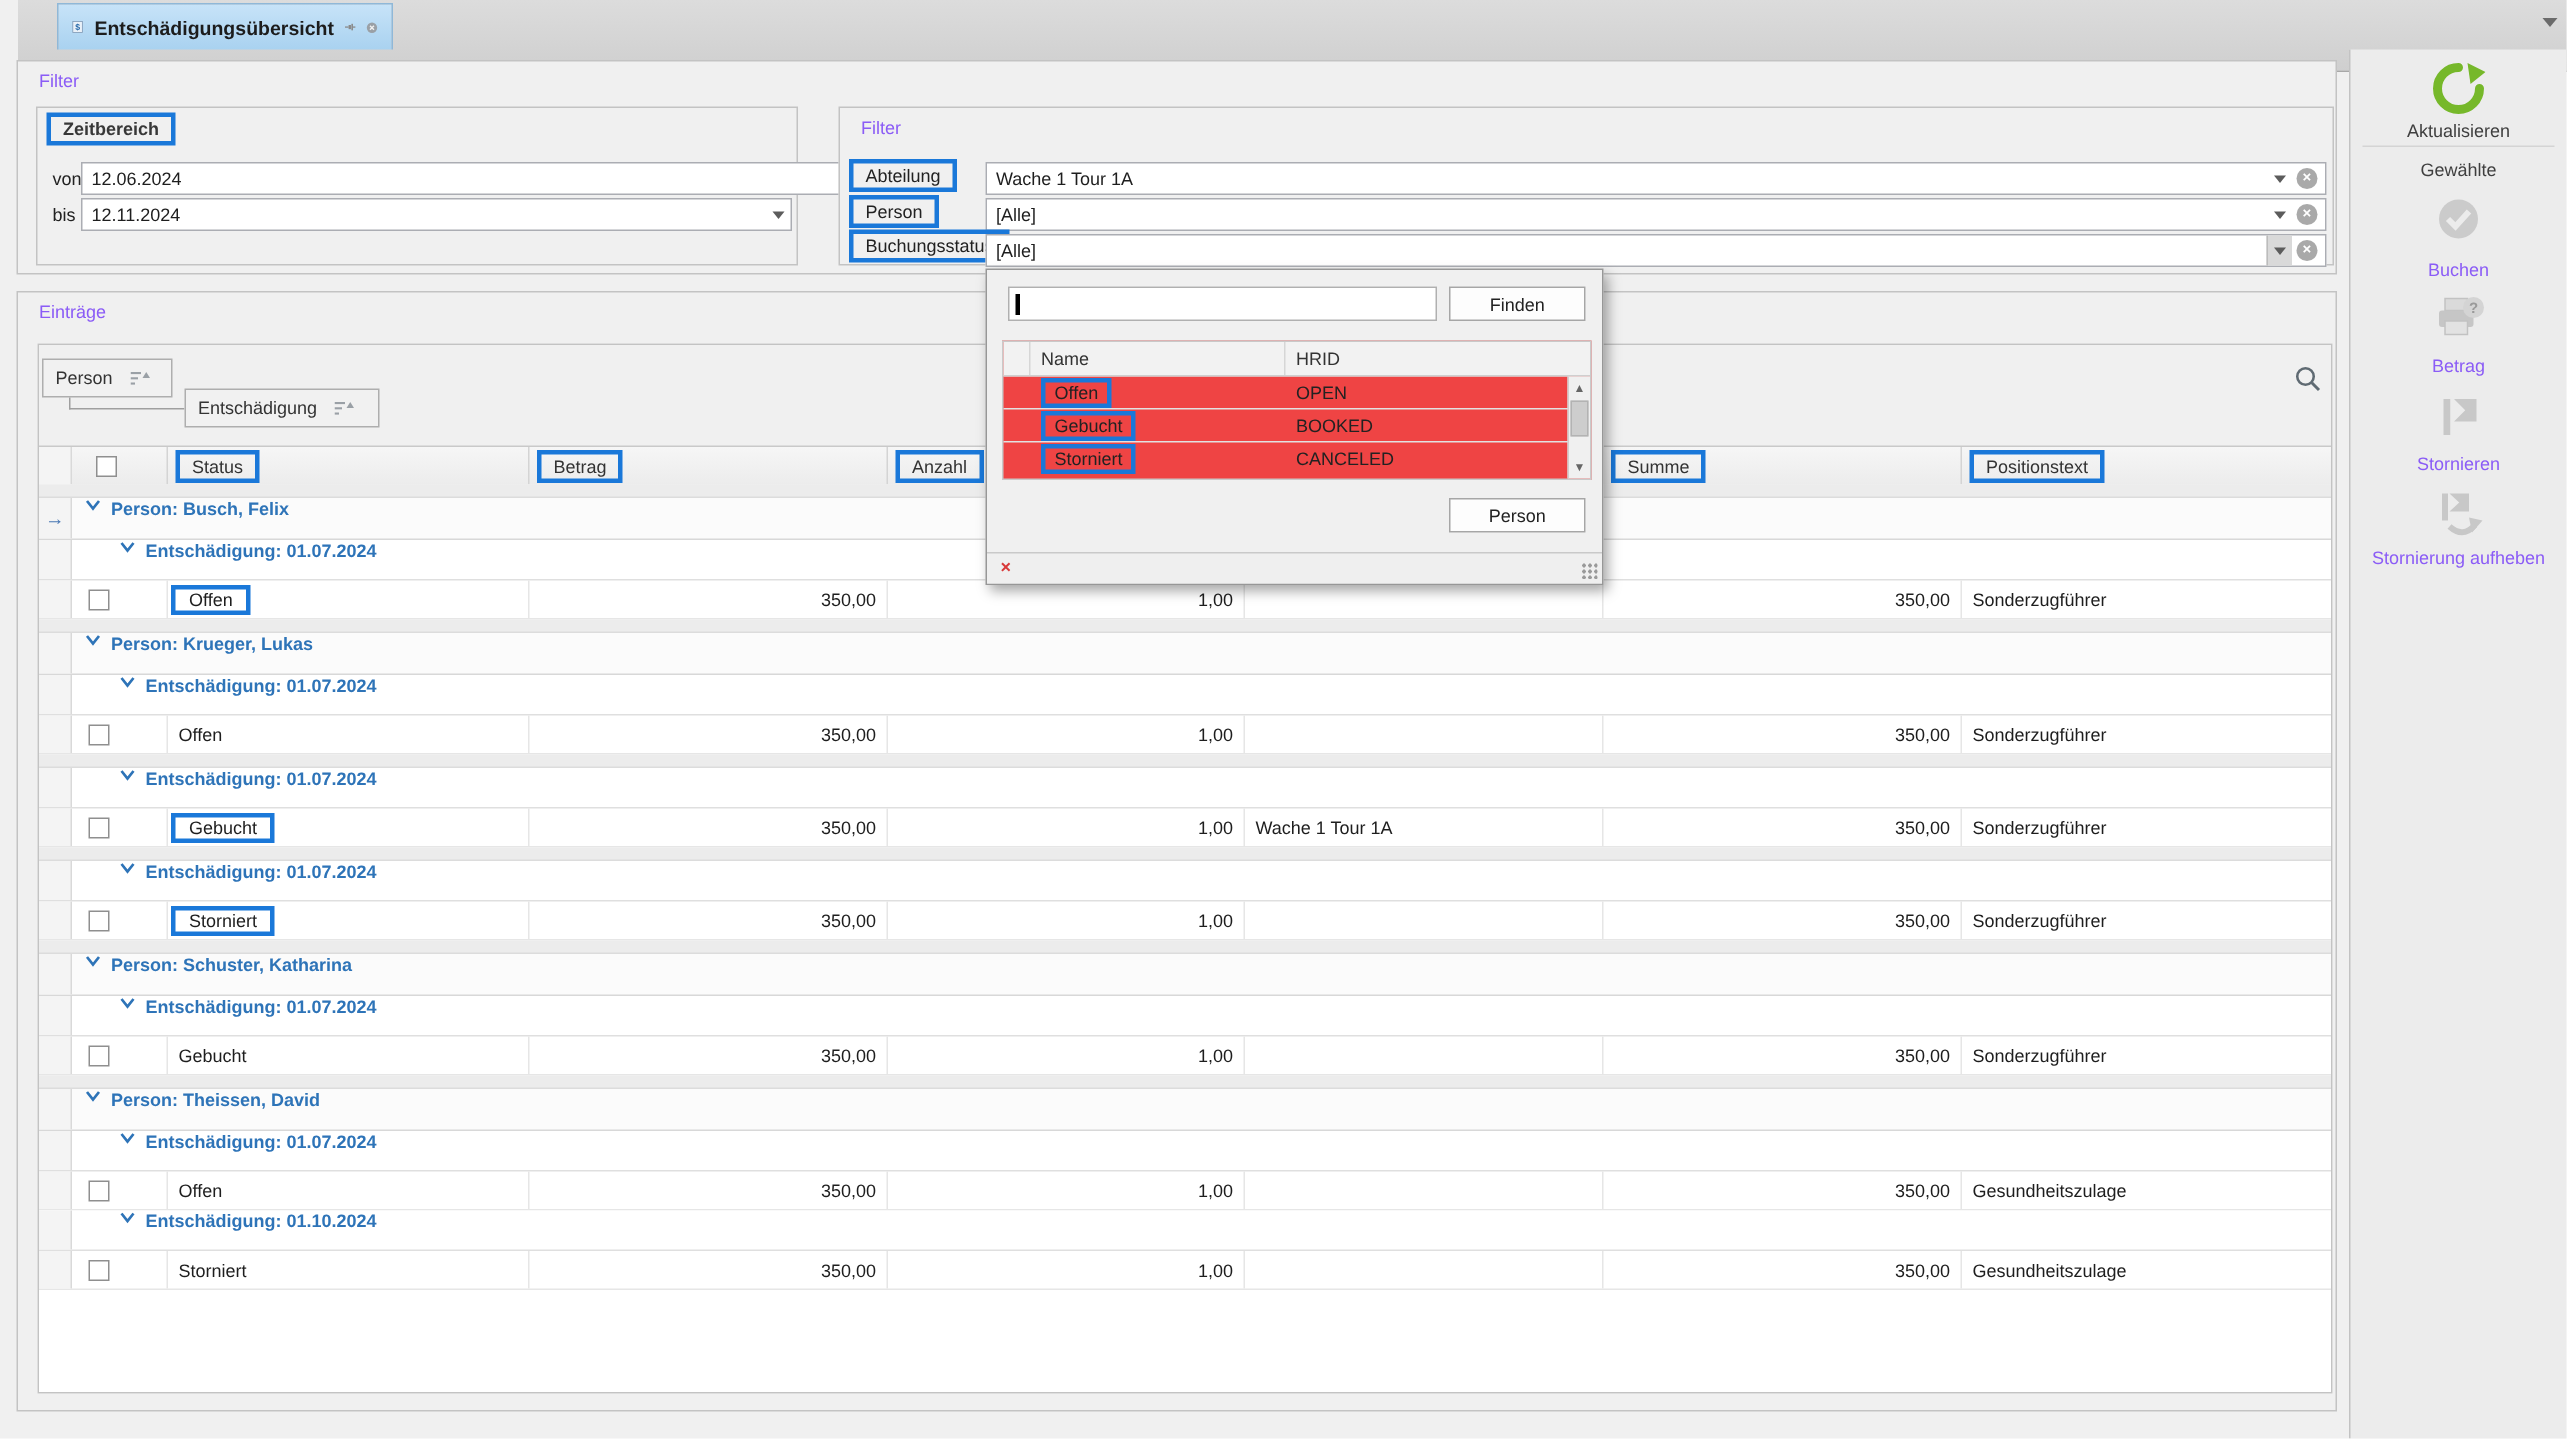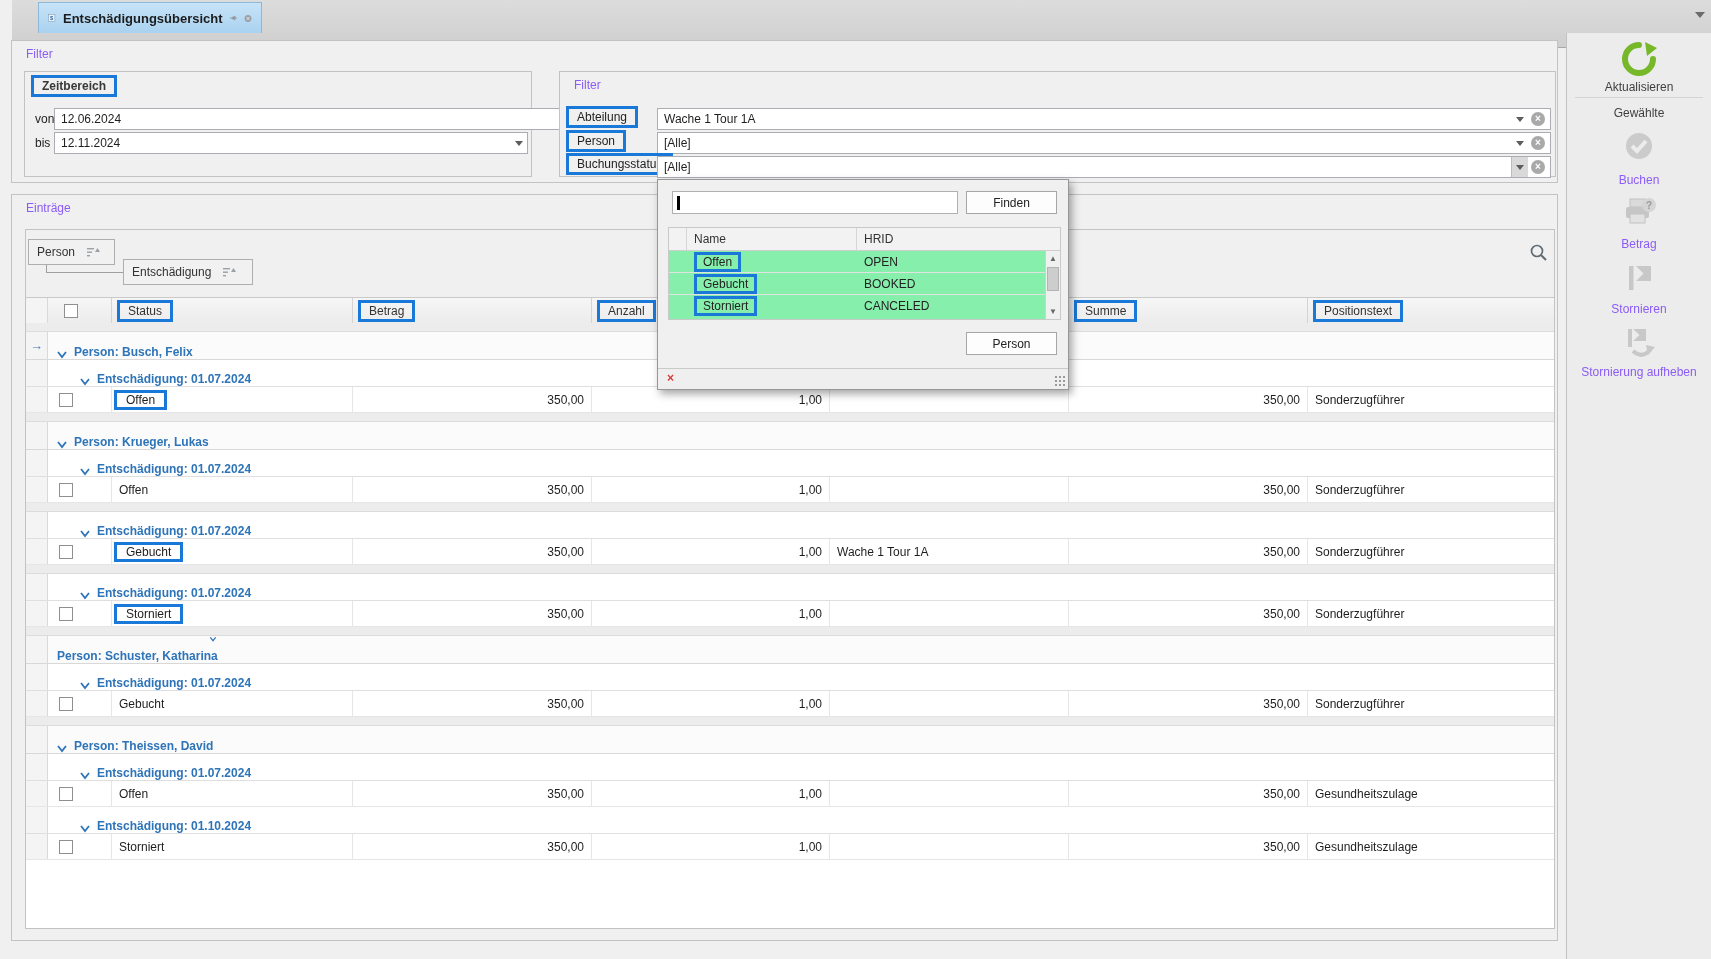--- a/index.html
+++ b/index.html
@@ -45,36 +45,36 @@
   .header-row{height:26px;background:linear-gradient(#f6f6f6,#ececec);border-bottom:1px solid #c9c9c9;box-sizing:border-box}
   .hcell{display:flex;align-items:center;padding-left:5px;border-right:1px solid #d4d4d4;box-sizing:border-box;
          overflow:visible;white-space:nowrap;color:#333}
   .icell{background:#f4f4f4;border-right:1px solid #d9d9d9;box-sizing:border-box;
          display:flex;align-items:center;justify-content:center}
   .cb{width:14px;height:14px;border:1px solid #8f8f8f;background:#fff;box-sizing:border-box;flex:none}
   .grid-body{position:absolute;left:0;right:0;top:93px;bottom:0;background:#fff}
   .band{height:8px;background:#ececec;border-bottom:1px solid #dcdcdc}
   .prow{height:27px;display:flex;align-items:stretch;border-bottom:1px solid #d8d8d8;background:#fbfbfb}
   .erow{height:26px;display:flex;align-items:stretch;border-bottom:1px solid #dfdfdf;background:#fff}
-  .grow-content{display:flex;align-items:flex-end;gap:7px;font-weight:bold;color:var(--groupblue,#2e74b8);white-space:nowrap}
+  .grow-content{display:flex;align-items:flex-start;gap:7px;font-weight:bold;color:var(--groupblue,#2e74b8);white-space:nowrap}
   .drow{height:26px;border-bottom:1px solid #e6e6e6;box-sizing:border-box}
   .dc{display:flex;align-items:center;padding:0 7px;border-right:1px solid #e6e6e6;box-sizing:border-box;
       white-space:nowrap;overflow:hidden;color:#1e1e1e}
   .dc.num{justify-content:flex-end}
   .focus-arrow{color:#4a78b4;font-size:13px;line-height:1}
 
   
   .popup{position:absolute;left:657px;top:179px;width:412px;height:211px;background:#f0f0f0;
          border:1px solid #979797;box-shadow:3px 4px 8px rgba(0,0,0,.35);z-index:50;box-sizing:border-box}
   .psearch{position:absolute;left:14px;top:11px;width:286px;height:23px;background:#fff;border:1px solid #b0b0b0;
            box-sizing:border-box;display:flex;align-items:center;padding-left:4px}
   .caret{width:3px;height:14px;background:#000}
   .pbtn{position:absolute;width:91px;height:23px;background:#fdfdfd;border:1px solid #a6a6a6;box-sizing:border-box;
         display:flex;align-items:center;justify-content:center;color:#222}
-  .plist{position:absolute;left:10px;top:47px;width:393px;height:93px;background:#86efac;border:1px solid #c9c9c9;box-sizing:border-box}
+  .plist{position:absolute;left:10px;top:47px;width:393px;height:93px;background:#ef4444;border:1px solid #c9c9c9;box-sizing:border-box}
   .pl-head,.pl-row{display:grid;grid-template-columns:18px 170px auto}
   .pl-head{height:23px;background:#f2f2f2;border-bottom:1px solid #cfcfcf;box-sizing:border-box;color:#333}
   .pl-hc{display:flex;align-items:center;padding-left:7px;border-right:1px solid #d6d6d6;box-sizing:border-box}
   .pl-row{height:22px;border-bottom:1px solid #e2e2e2;box-sizing:border-box}
   .pl-c{display:flex;align-items:center;padding-left:7px;box-sizing:border-box;white-space:nowrap}
   .pscroll{position:absolute;right:0;top:23px;bottom:0;width:15px;background:#f0f0f0;border-left:1px solid #d0d0d0;box-sizing:border-box}
   .sc-arrow{width:100%;height:15px;display:flex;align-items:center;justify-content:center;font-size:8px;color:#666}
   .sc-thumb{position:absolute;left:1px;right:1px;top:16px;height:24px;background:#cdcdcd;border:1px solid #b3b3b3;box-sizing:border-box}
   .pfoot{position:absolute;left:0;right:0;bottom:0;height:20px;background:#efefef;border-top:1px solid #c9c9c9}
   .pclose{position:absolute;left:9px;top:3px;color:#d83a3a;font-weight:bold;font-size:12px;line-height:12px}
@@ -333,21 +333,21 @@
           </div>
           <div class="dc num">350,00</div>
           <div class="dc num">1,00</div>
           <div class="dc"></div>
           <div class="dc num">350,00</div>
           <div class="dc" style="border-right: none;">Sonderzugführer</div>
         </div>
         <div class="band"></div>
         <div class="prow">
           <div class="icell" style="width: 22px;"></div>
-          <div class="grow-content" style="margin-left: 9px; flex-direction: column;">
+          <div class="grow-content" style="margin-left: 9px;">
             <svg width="10" height="9" viewBox="0 0 10 9">
               <polyline points="1,2 5,7 9,2" fill="none" stroke="#2e74b8" stroke-width="1.8"></polyline>
             </svg>
             <span>Person: Schuster, Katharina</span>
           </div>
         </div>
         <div class="erow">
           <div class="icell" style="width: 22px;"></div>
           <div class="grow-content" style="margin-left: 32px;">
             <svg width="10" height="9" viewBox="0 0 10 9">

